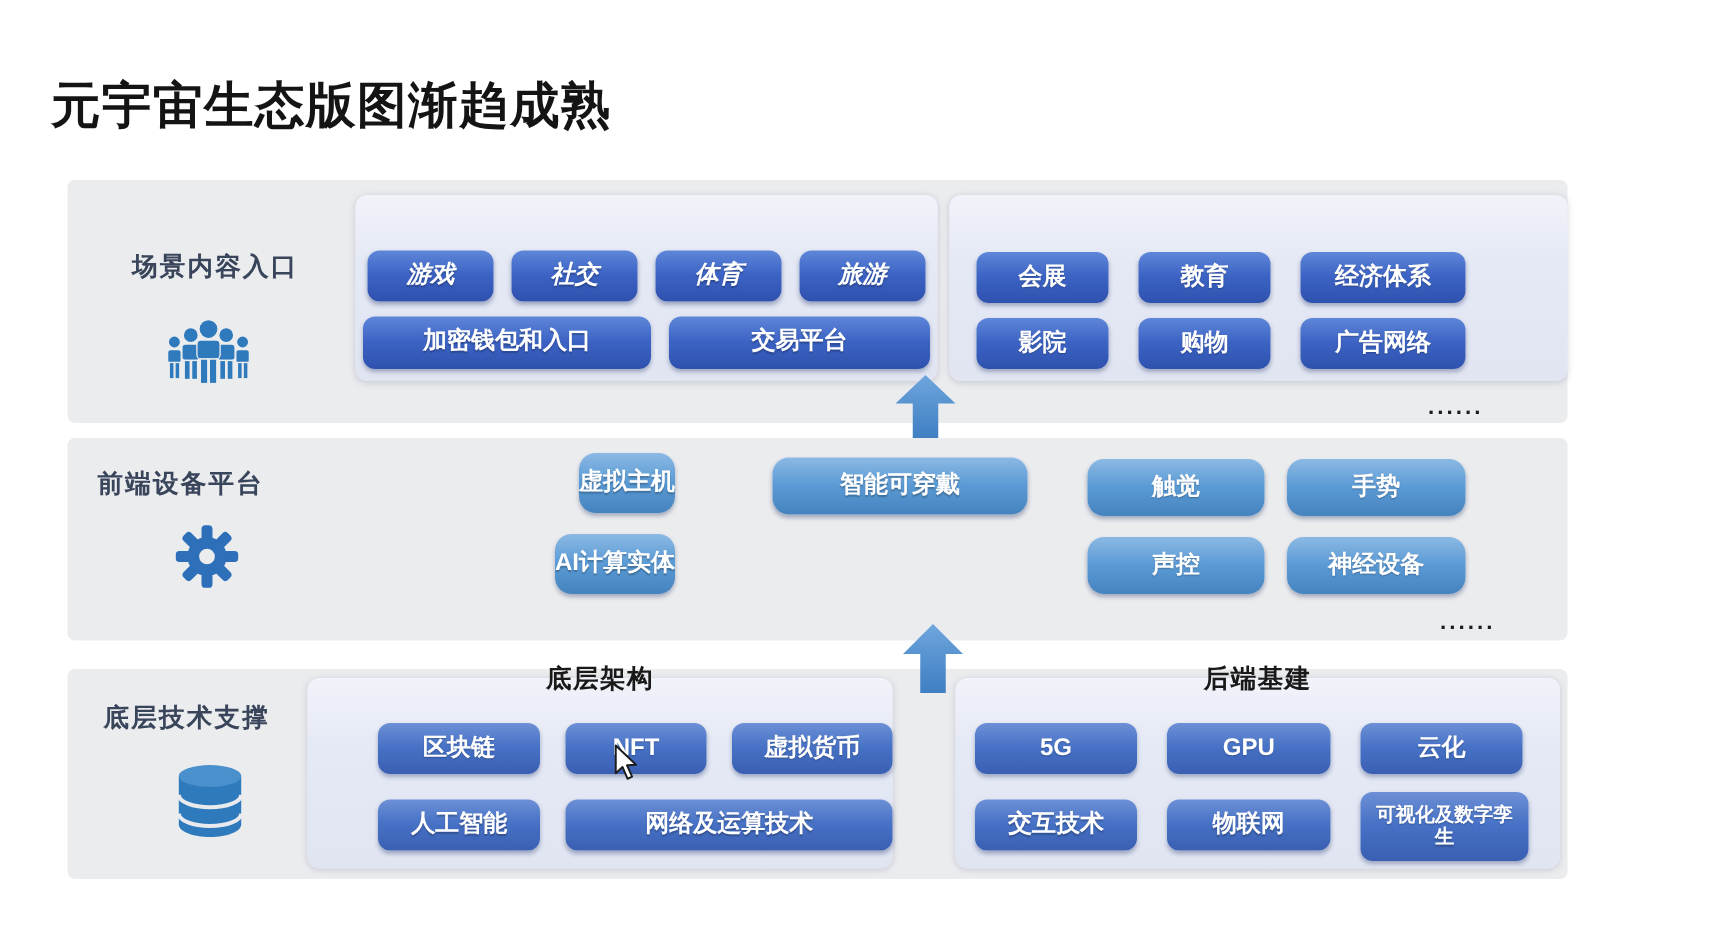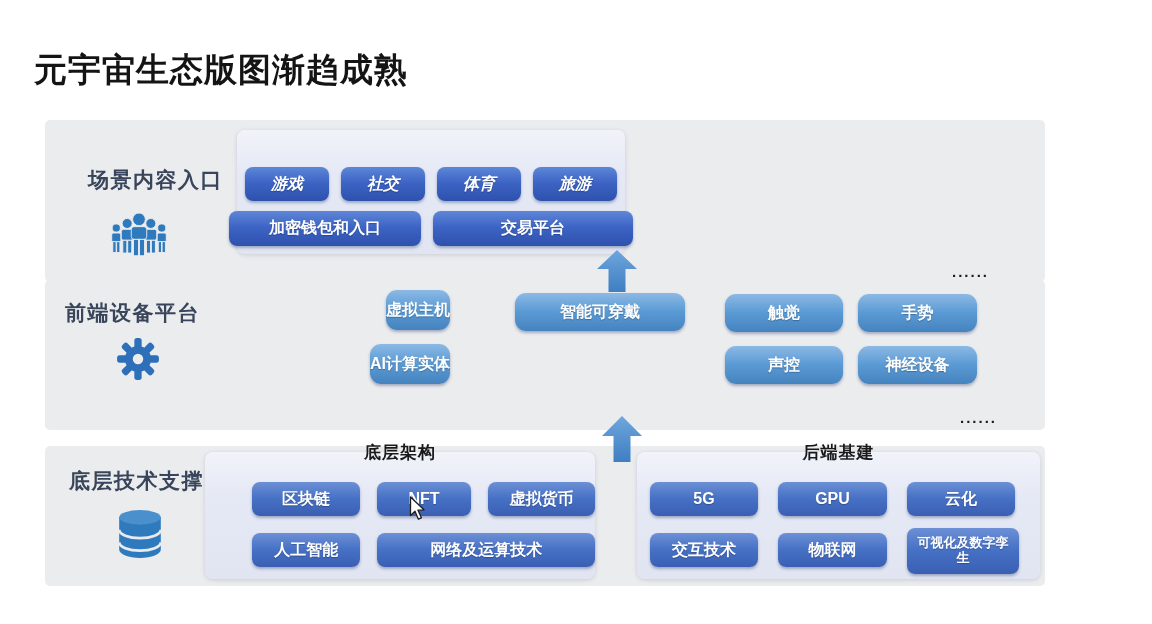--- a/index.html
+++ b/index.html
@@ -8,24 +8,24 @@
     font-family:"Liberation Sans","DejaVu Sans",sans-serif;overflow:hidden;
   }
   .page-title{
     position:absolute;left:34px;top:48px;font-size:33px;font-weight:800;
     color:#141414;letter-spacing:1px;margin:0;
   }
   .band{
     position:absolute;left:45px;width:1000px;background:#ebecee;border-radius:5px;
   }
   #band-scene{top:120px;height:162px;}
-  #band-device{top:280px;height:150px;}
+  #band-device{top:292px;height:135px;}
   #band-tech{top:446px;height:140px;}
   .side-label{
-    position:absolute;font-size:21px;font-weight:bold;color:#39455a;letter-spacing:1.5px;
+    position:absolute;font-size:17px;font-weight:bold;color:#39455a;letter-spacing:1.5px;
   }
   .side-icon{position:absolute;}
   .subpanel{
     position:absolute;border-radius:8px;
     background:linear-gradient(180deg,#f1f3fa 0%,#e5e9f5 35%,#e1e5f2 100%);
     box-shadow:0 1px 4px rgba(110,120,150,.28);
   }
   .chip{
     display:flex;align-items:center;justify-content:center;
     color:#fff;font-weight:bold;font-size:16px;border-radius:8px;
@@ -45,21 +45,21 @@
   
   .sp-a{left:192px;top:10px;width:388px;height:124px;
         display:flex;flex-direction:column;justify-content:flex-end;
         align-items:center;gap:10px;padding-bottom:8px;box-sizing:border-box;}
   .sp-b{left:588px;top:10px;width:412px;height:124px;
         display:flex;flex-direction:column;justify-content:flex-end;
         gap:10px;padding:0 0 8px 18px;box-sizing:border-box;}
   .sp-a .chip-row{gap:12px;justify-content:center;}
   .sp-b .chip-row{gap:20px;justify-content:flex-start;}
   .h34{height:34px;}.h35{height:35px;}.h38{height:38px;}.h40{height:40px;}
-  .w84{width:84px;font-style:italic;}.w192{width:192px;}.w174{width:200px;}
+  .w84{width:84px;font-style:italic;}.w192{width:192px;}.w174{width:174px;}
   .w88{width:88px;}.w110{width:110px;}
   
   .dev-col{position:absolute;display:flex;flex-direction:column;gap:14px;}
   #dev-col1{left:198px;top:10px;width:207px;align-items:flex-end;}
   #dev-col2{left:470px;top:13px;width:170px;}
   #dev-col3{left:680px;top:14px;width:118px;}
   #dev-col4{left:813px;top:14px;width:119px;}
   
   .sp-arch{left:160px;top:6px;width:390px;height:127px;
            display:flex;flex-direction:column;gap:17px;
@@ -129,20 +129,32 @@
         <div class="chip w84 h34">社交</div>
         <div class="chip w84 h34">体育</div>
         <div class="chip w84 h34">旅游</div>
       </div>
       <div class="chip-row">
         <div class="chip w192 h35">加密钱包和入口</div>
         <div class="chip w174 h35">交易平台</div>
       </div>
     </div>
 
+    <div class="subpanel sp-b">
+      <div class="chip-row">
+        <div class="chip w88 h34">会展</div>
+        <div class="chip w88 h34">教育</div>
+        <div class="chip w110 h34">经济体系</div>
+      </div>
+      <div class="chip-row">
+        <div class="chip w88 h34">影院</div>
+        <div class="chip w88 h34">购物</div>
+        <div class="chip w110 h34">广告网络</div>
+      </div>
+    </div>
 
     <div class="dots" id="dots-scene">......</div>
   </section>
 
   <span class="flow-arrow" id="arrow-1">
     <svg width="40" height="42" viewBox="0 0 40 42">
       <defs>
           <linearGradient id="agrad1" x1="0" y1="0" x2="0" y2="1">
         <stop offset="0" stop-color="#6fa6dd"></stop>
             <stop offset="1" stop-color="#3e7ec2"></stop>

